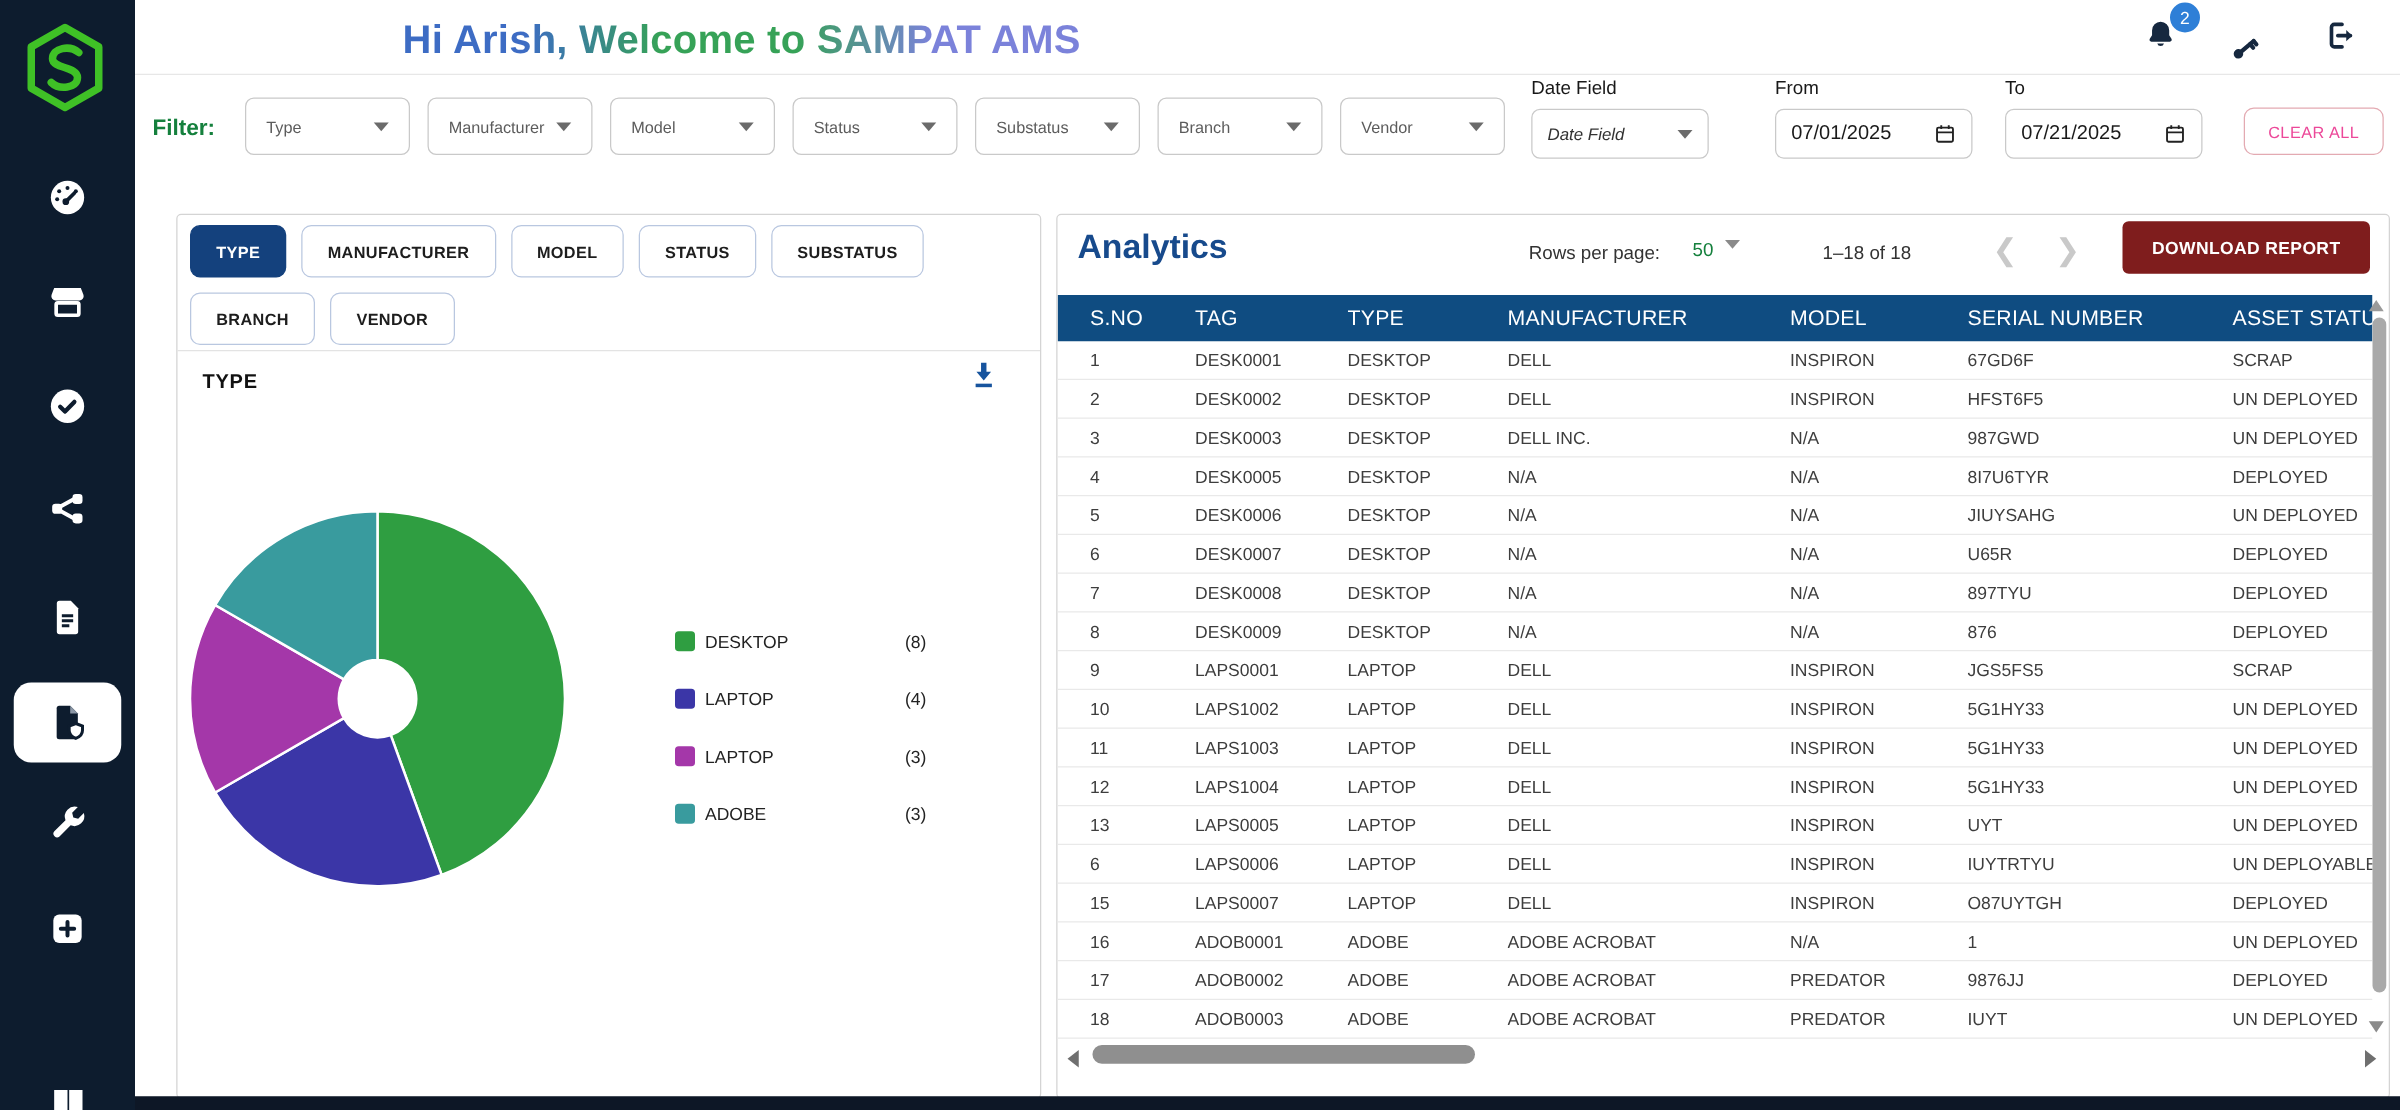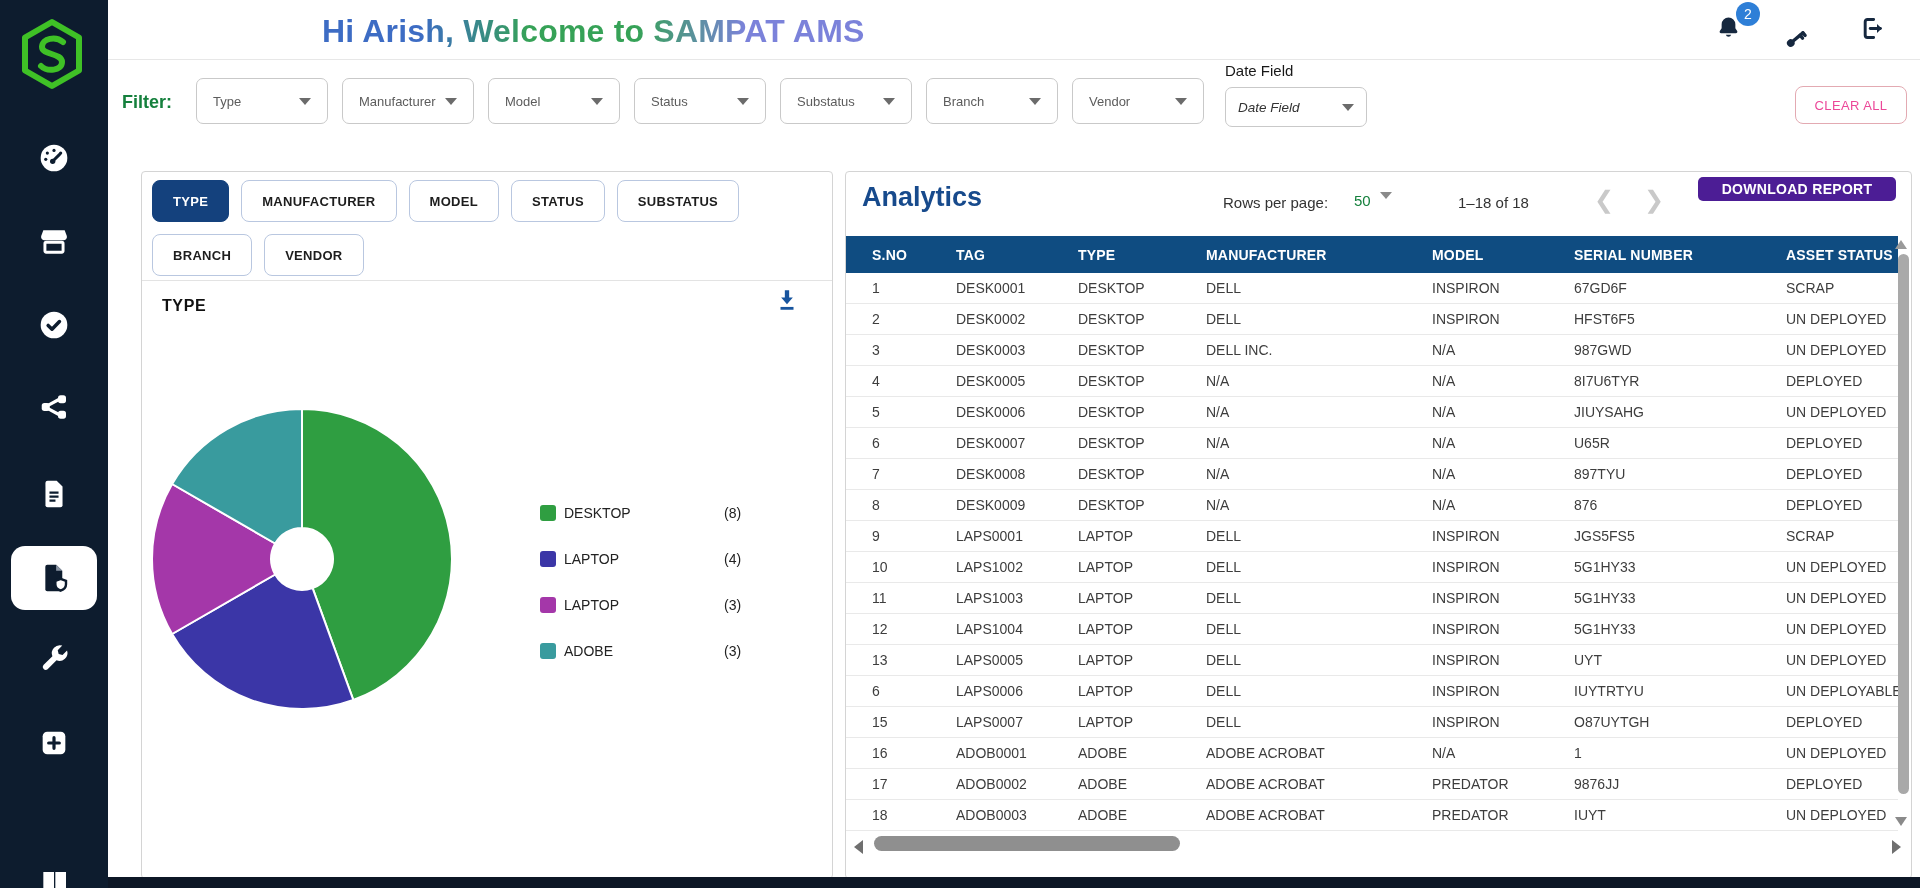--- a/index.html
+++ b/index.html
@@ -67,27 +67,27 @@
   .leg-count { font-size:14px; color:#222; }
 
   
   .an-title { position:absolute; left:16px; top:10px; font-size:27px; font-weight:bold; color:#174a8c; }
   .rpp-label { position:absolute; left:377px; top:22px; font-size:15px; color:#333; }
   .rpp-value { position:absolute; left:508px; top:20px; font-size:15px; color:#15803d; display:flex; gap:9px; align-items:flex-start; cursor:pointer; }
   .rpp-caret { width:0;height:0;border-left:6px solid transparent;border-right:6px solid transparent;border-top:7px solid #8a8a8a; }
   .range { position:absolute; left:612px; top:22px; font-size:15px; color:#333; }
   .pg-prev,.pg-next { position:absolute; top:14px; font-size:24px; color:#c9c9c9; cursor:pointer; }
   .pg-prev { left:748px; } .pg-next { left:798px; }
-  .dl-report { position:absolute; left:852px; top:5px; width:198px; height:24px; background:#4c1d95; color:#fff;
+  .dl-report { position:absolute; left:852px; top:5px; width:198px; height:42px; background:#7f1d1d; color:#fff;
     border:none; border-radius:5px; font-size:14px; font-weight:600; letter-spacing:.3px; cursor:pointer; }
 
   .table-wrap { position:absolute; left:0; top:64px; width:1052px; height:598px; overflow:hidden; }
   .trow { display:grid; grid-template-columns:84px 122px 128px 226px 142px 212px 200px; padding-left:26px; align-items:center; }
   .thead { background:#0f4c81; height:37px; }
-  .thead div { color:#fff; font-size:14px; font-weight:700; letter-spacing:.2px; white-space:nowrap; }
+  .thead div { color:#fff; font-size:17px; font-weight:400; letter-spacing:.2px; white-space:nowrap; }
   .tbody .trow { height:31px; border-bottom:1px solid #e9e9e9; }
   .tbody .trow div { font-size:14px; color:#3d3d3d; white-space:nowrap; overflow:hidden; }
 
   
   .vscroll-up { position:absolute; right:4px; top:68px; width:0; height:0;
     border-left:6px solid transparent; border-right:6px solid transparent; border-bottom:9px solid #9a9a9a; cursor:pointer; }
   .vscroll-thumb { position:absolute; right:2px; top:82px; width:11px; height:540px; background:#a9a9a9; border-radius:6px; cursor:pointer; }
   .vscroll-down { position:absolute; right:4px; top:645px; width:0; height:0;
     border-left:6px solid transparent; border-right:6px solid transparent; border-top:9px solid #8a8a8a; cursor:pointer; }
   .hscroll-left { position:absolute; left:8px; top:668px; width:0; height:0;
@@ -238,20 +238,42 @@
       </div>
     </div>
 
   <div class="dgroup g-datefield">
     <div class="dlabel">Date Field</div>
     <div class="dbox">
       <span class="ph">Date Field</span>
       <i class="caret"></i>
     </div>
   </div>
+  <div class="dgroup g-from">
+    <div class="dlabel">From</div>
+    <div class="dbox">
+      <span class="dv">07/01/2025</span>
+      <svg width="18" height="18" viewBox="0 0 24 24" fill="none" stroke="#222" stroke-width="2">
+        <rect x="3.5" y="5.5" width="17" height="15" rx="1.5"></rect>
+          <path d="M3.5 10.5 H20.5"></path>
+          <path d="M8 3 v4 M16 3 v4"></path>
+      </svg>
+    </div>
+  </div>
+  <div class="dgroup g-to">
+    <div class="dlabel">To</div>
+    <div class="dbox">
+      <span class="dv">07/21/2025</span>
+      <svg width="18" height="18" viewBox="0 0 24 24" fill="none" stroke="#222" stroke-width="2">
+        <rect x="3.5" y="5.5" width="17" height="15" rx="1.5"></rect>
+          <path d="M3.5 10.5 H20.5"></path>
+          <path d="M8 3 v4 M16 3 v4"></path>
+      </svg>
+    </div>
+  </div>
   <div class="clear-all">CLEAR ALL</div>
 </section>
 
 <section class="panel left-panel">
   <div class="tab-chips" id="tab-chips">
       <div class="t-chip active">TYPE</div>
       <div class="t-chip">MANUFACTURER</div>
       <div class="t-chip">MODEL</div>
       <div class="t-chip">STATUS</div>
       <div class="t-chip">SUBSTATUS</div>

